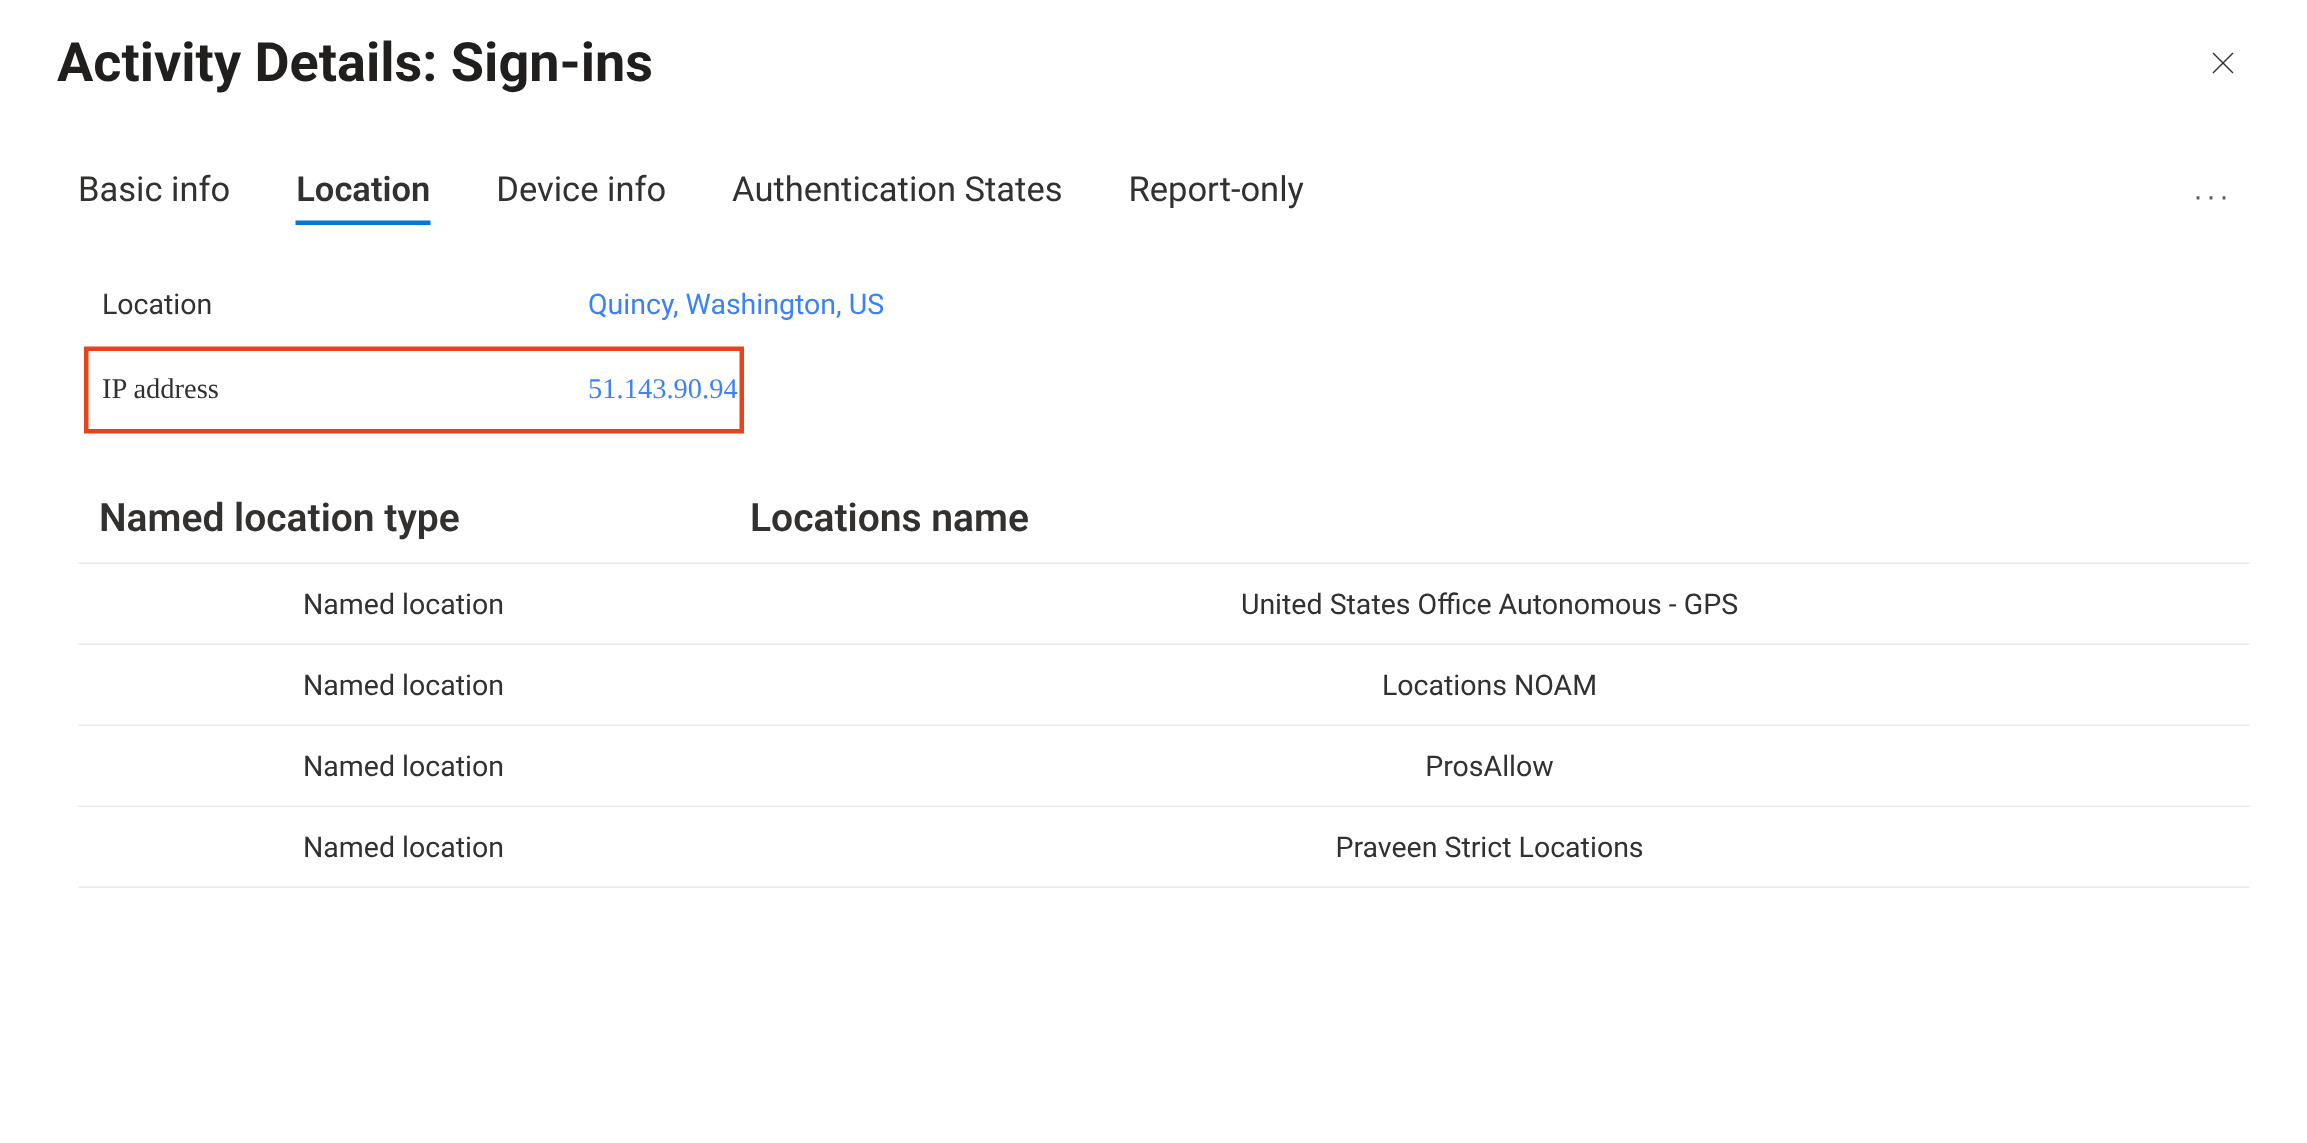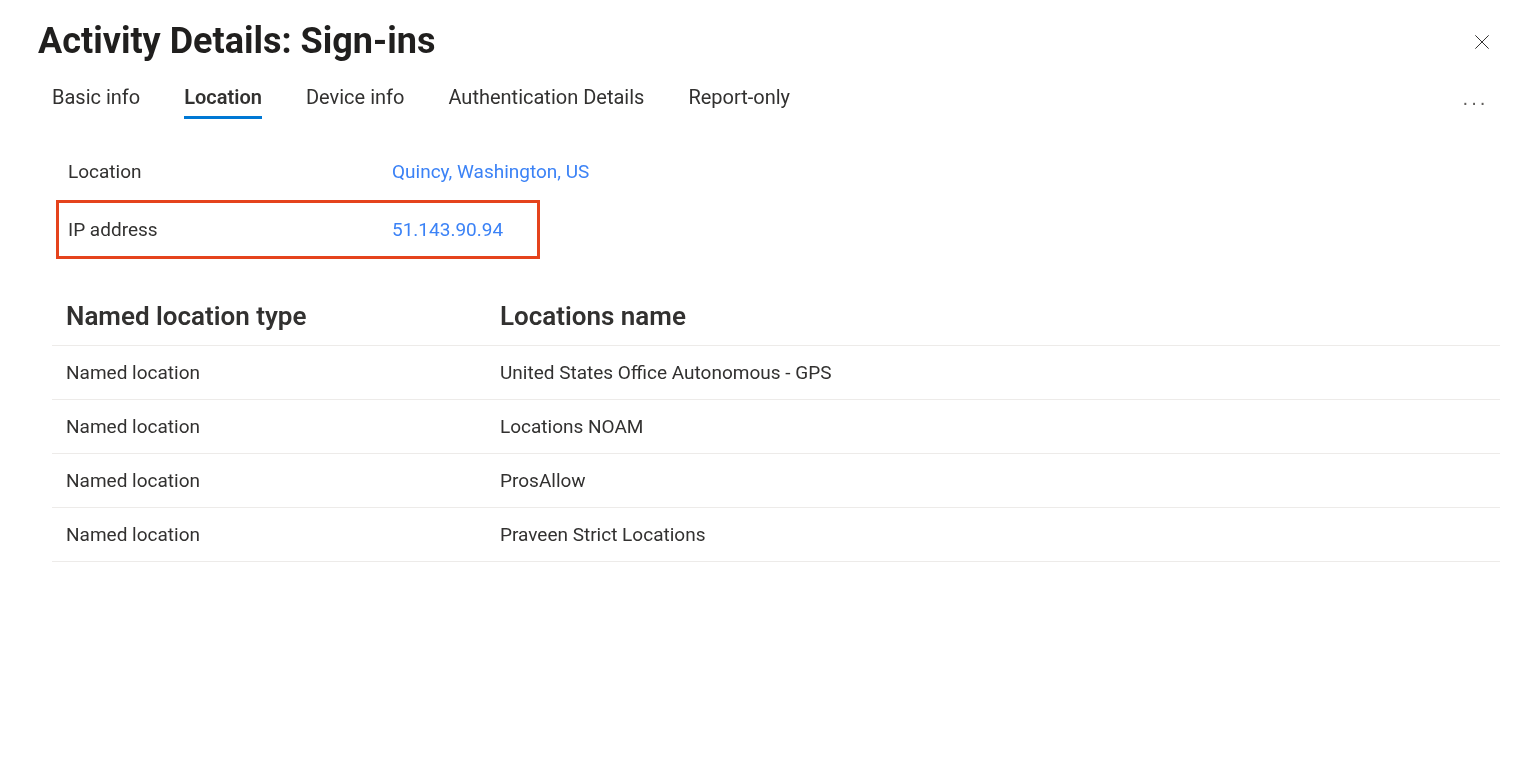--- a/index.html
+++ b/index.html
@@ -9,22 +9,22 @@
     }
     body {
       font-family: "Segoe UI", -apple-system, BlinkMacSystemFont, Roboto, sans-serif;
       background: #ffffff;
       color: #323130;
       padding: 20px 38px;
     }
     .header {
       display: flex;
       justify-content: space-between;
-      align-items: flex-start;
-      margin-bottom: 22px;
+      align-items: center;
+      margin-bottom: 50px;
       gap: 40px;
     }
     .page-title {
       font-size: 36px;
       font-weight: 700;
       color: #201f1e;
     }
     .close-btn {
       background: none;
       border: none;
@@ -45,21 +45,21 @@
       align-items: center;
       justify-content: space-between;
       padding-left: 14px;
       margin-bottom: 28px;
     }
     .tabs {
       display: flex;
       gap: 44px;
     }
     .tab {
-      font-size: 20px;
+      font-size: 23px;
       color: #323130;
       cursor: pointer;
       padding-bottom: 10px;
       position: relative;
       background: none;
       border: none;
       font-family: inherit;
     }
     .tab.active {
       font-weight: 600;
@@ -98,23 +98,24 @@
     }
     .detail-value {
       color: #3b82f6;
     }
     .highlight-box {
       border: 3px solid #e5431c;
       margin-left: -12px;
       padding-left: 9px;
       padding-top: 2px;
       padding-bottom: 2px;
-      width: 484px;
+      width: 440px;
       margin-top: 4px;
       margin-bottom: 4px;
+      font-family: Liberation Serif, serif;
     }
     .highlight-box .detail-row {
       padding: 13px 0;
     }
     .table-section {
       padding-left: 14px;
     }
     .table {
       width: 100%;
       border-collapse: collapse;
@@ -123,20 +124,21 @@
       text-align: left;
       font-size: 26px;
       font-weight: 600;
       padding: 14px 14px;
       border-bottom: 1px solid #edebe9;
     }
     .table td {
       font-size: 19px;
       padding: 15px 14px;
       border-bottom: 1px solid #edebe9;
+      text-align: center;
     }
     .col-type {
       width: 434px;
     }
   </style>
 </head>
 <body>
 
 <div class="header">
   <h1 class="page-title">Activity Details: Sign-ins</h1>
@@ -148,21 +150,21 @@
       </svg>
     </span>
   </button>
 </div>
 
 <div class="tabs-row">
   <div class="tabs">
     <button class="tab">Basic info</button>
     <button class="tab active">Location</button>
     <button class="tab">Device info</button>
-    <button class="tab">Authentication Details</button>
+    <button class="tab">Authentication States</button>
     <button class="tab">Report-only</button>
   </div>
   <button class="more-btn">
     <span>···</span>
   </button>
 </div>
 
 <div class="details-section">
   <div class="detail-row">
     <span class="detail-label">Location</span>

